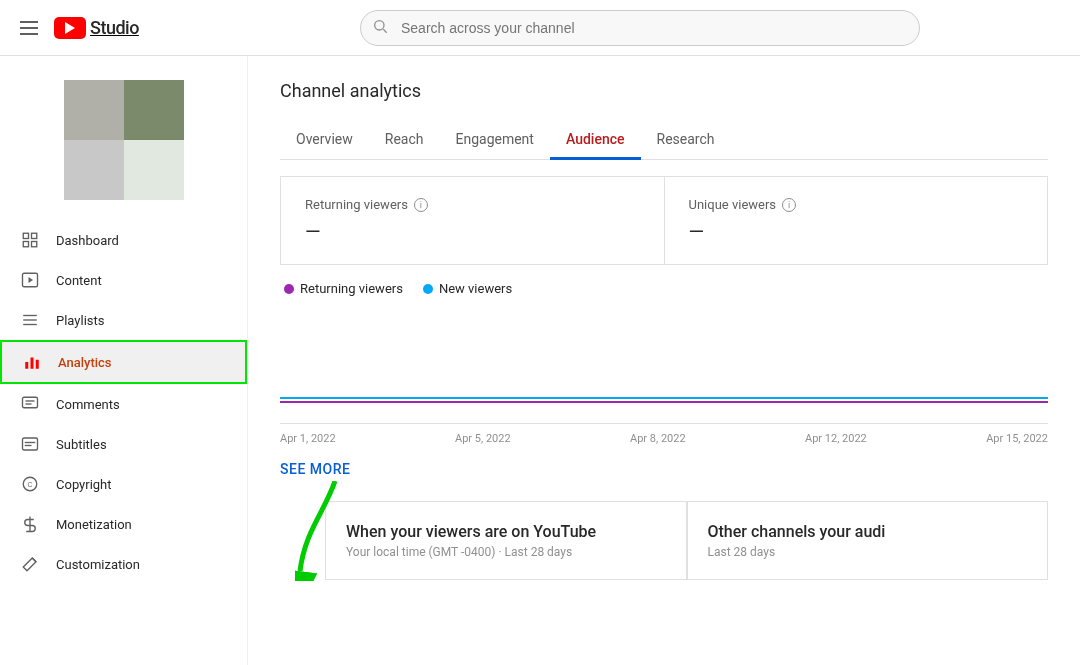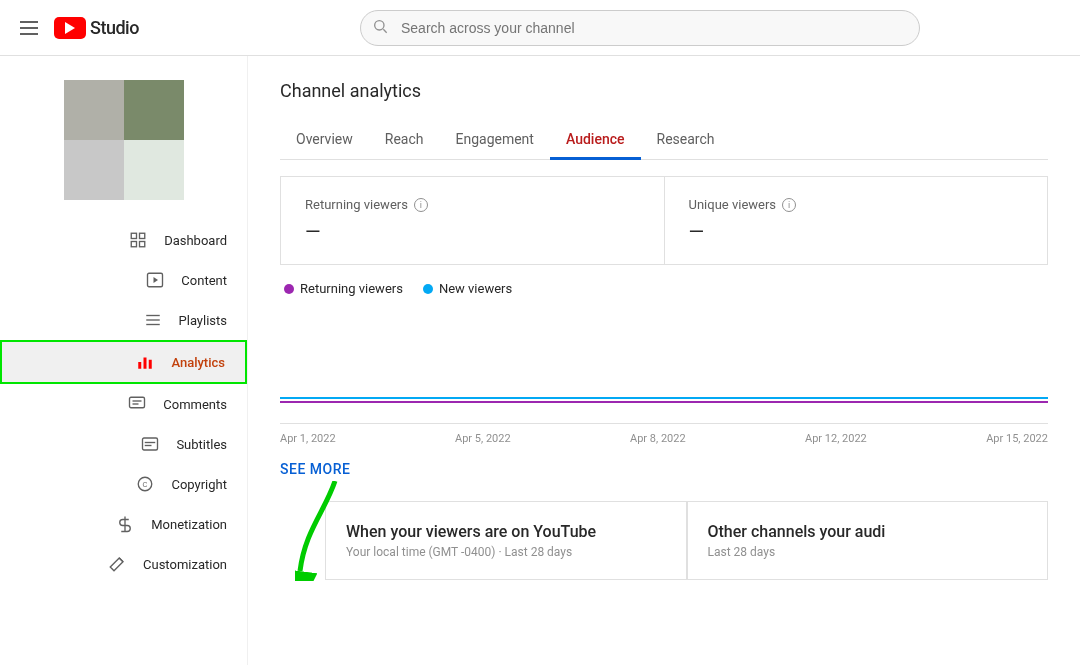--- a/index.html
+++ b/index.html
@@ -15,20 +15,21 @@
       background: #fff;
       position: fixed;
       top: 0; left: 0; right: 0;
       z-index: 100;
     }
     .header-left {
       display: flex;
       align-items: flex-start;
       gap: 12px;
       min-width: 200px;
+      text-decoration: underline;
     }
     .hamburger {
       cursor: pointer;
       display: flex;
       flex-direction: column;
       gap: 4px;
       padding: 4px;
     }
     .hamburger span {
       display: block;
@@ -130,21 +131,20 @@
       display: flex;
       align-items: center;
       gap: 16px;
       padding: 10px 20px;
       cursor: pointer;
       color: #282828;
       font-size: 13px;
       font-weight: 400;
       border-radius: 0;
       transition: background 0.1s;
-      justify-content: flex-end;
     }
     .nav-item.active {
       background: #f0f0f0;
       color: #ff0000;
       font-weight: 500;
       border: 2.5px solid #00e600;
     }
     .nav-item.active .nav-icon { color: #ff0000; }
     .nav-icon {
       width: 20px;

